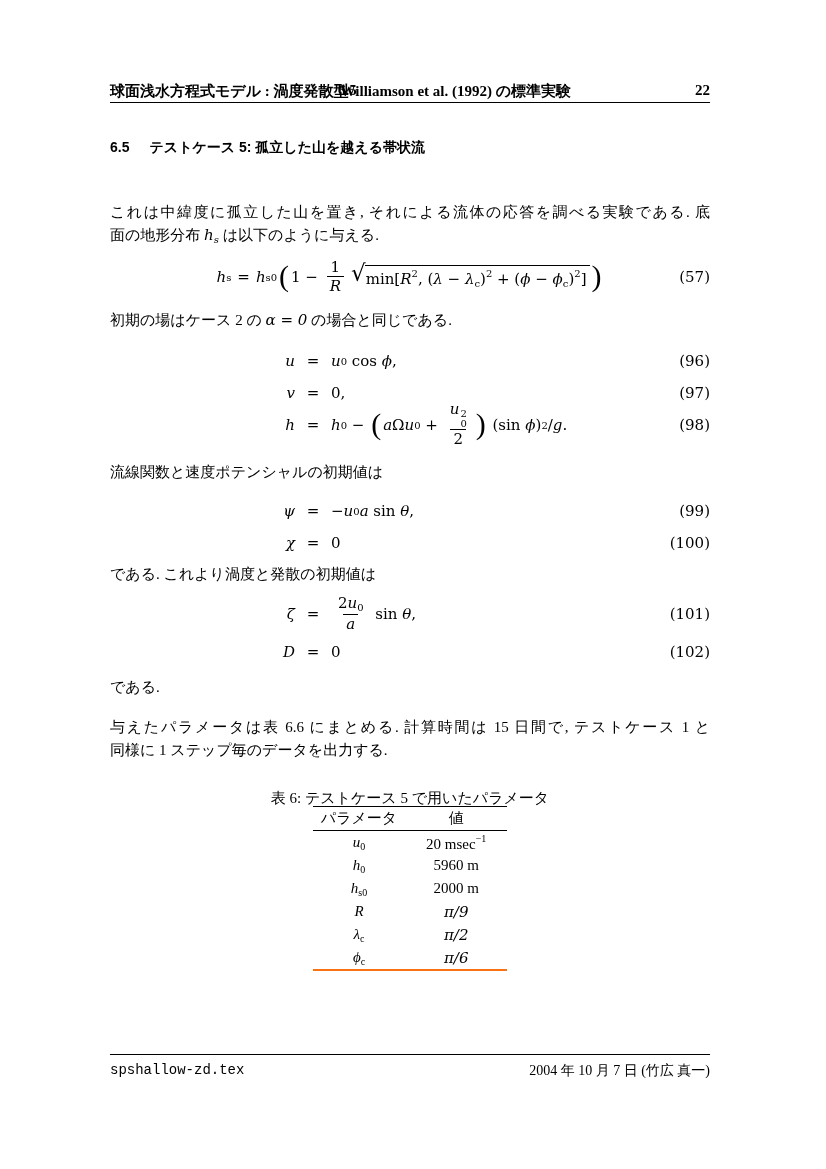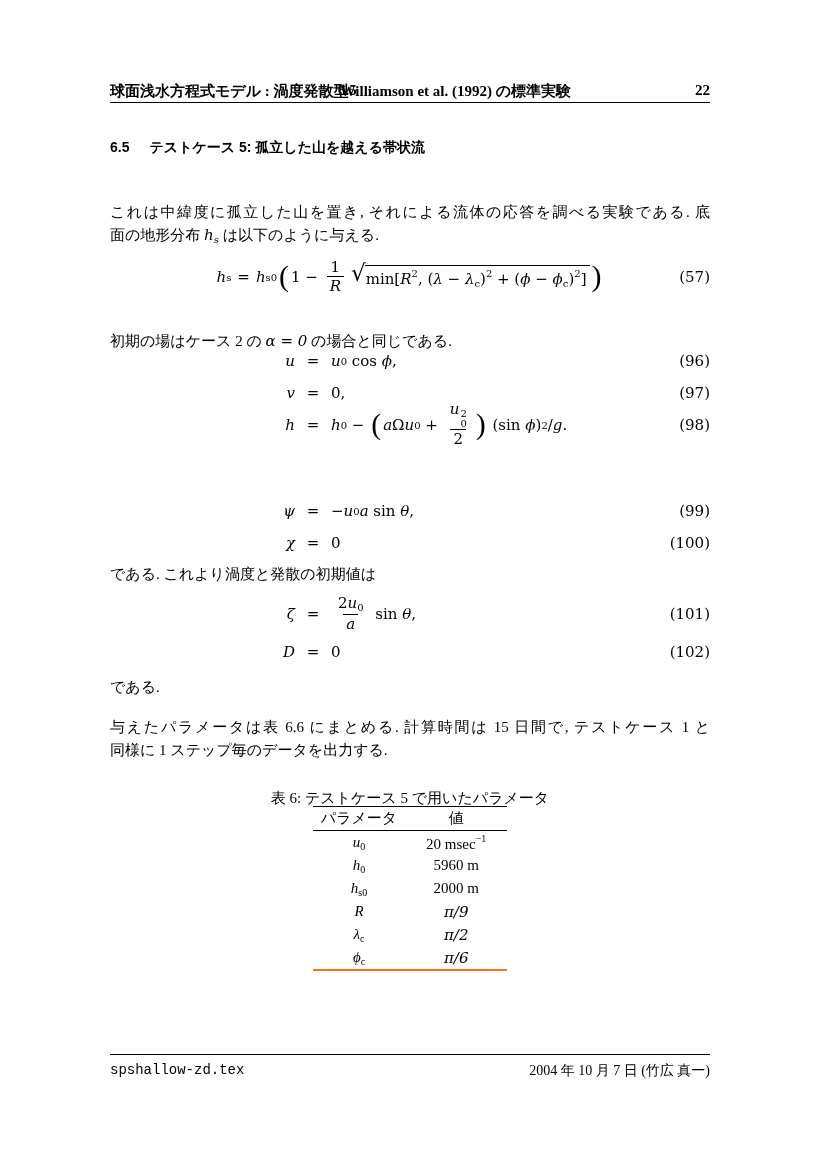--- a/index.html
+++ b/index.html
@@ -14,21 +14,21 @@
   .header-overlap{position:absolute;left:228px;top:0;}
   .title-right{margin-left:-8px;}
 
   
   .sect{top:139px;font-family:"Liberation Sans","DejaVu Sans",sans-serif;font-weight:bold;font-size:14px;}
   .sect .num{margin-right:20px;}
 
   
   .para{line-height:23px;font-size:15px;}
   .jline{text-align:justify;text-align-last:justify;}
-  .p1{top:201px;} .p2{top:330px;} .p3{top:461px;} .p4{top:563px;} .p5{top:676px;} .p6{top:716px;}
+  .p1{top:201px;} .p2{top:309px;} .p3{top:461px;} .p4{top:563px;} .p5{top:676px;} .p6{top:716px;}
   .im{font-style:italic;font-family:"DejaVu Serif",serif;}
   .imsub{font-style:italic;font-size:10px;vertical-align:-3px;font-family:"DejaVu Serif",serif;}
 
   
   .eqrow{position:absolute;left:110px;width:600px;display:flex;align-items:center;
          font-family:"DejaVu Serif",serif;font-size:15px;}
   .eqrow span{white-space:pre;}
   .eq-lhs{width:185px;text-align:right;flex:none;}
   .eq-rel{width:36px;text-align:center;flex:none;}
   .eq-rhs{flex:1;display:flex;align-items:center;}
@@ -145,20 +145,21 @@
         <span class="v">ϕ</span>
         <span>)</span>
         <span class="sp">2</span>
         <span>/</span>
         <span class="v">g</span>
         <span>.</span>
     </div>
     <div class="eq-num">(98)</div>
   </div>
 
+  <div class="abs para p3">流線関数と速度ポテンシャルの初期値は</div>
 
   <div class="eqrow" style="top:499px;height:24px;">
     <div class="eq-lhs v">ψ</div>
     <div class="eq-rel">=</div>
     <div class="eq-rhs">
         <span>−</span>
         <span class="v">u</span>
         <span class="sb">0</span>
         <span class="v">a</span>
         <span> sin </span>

